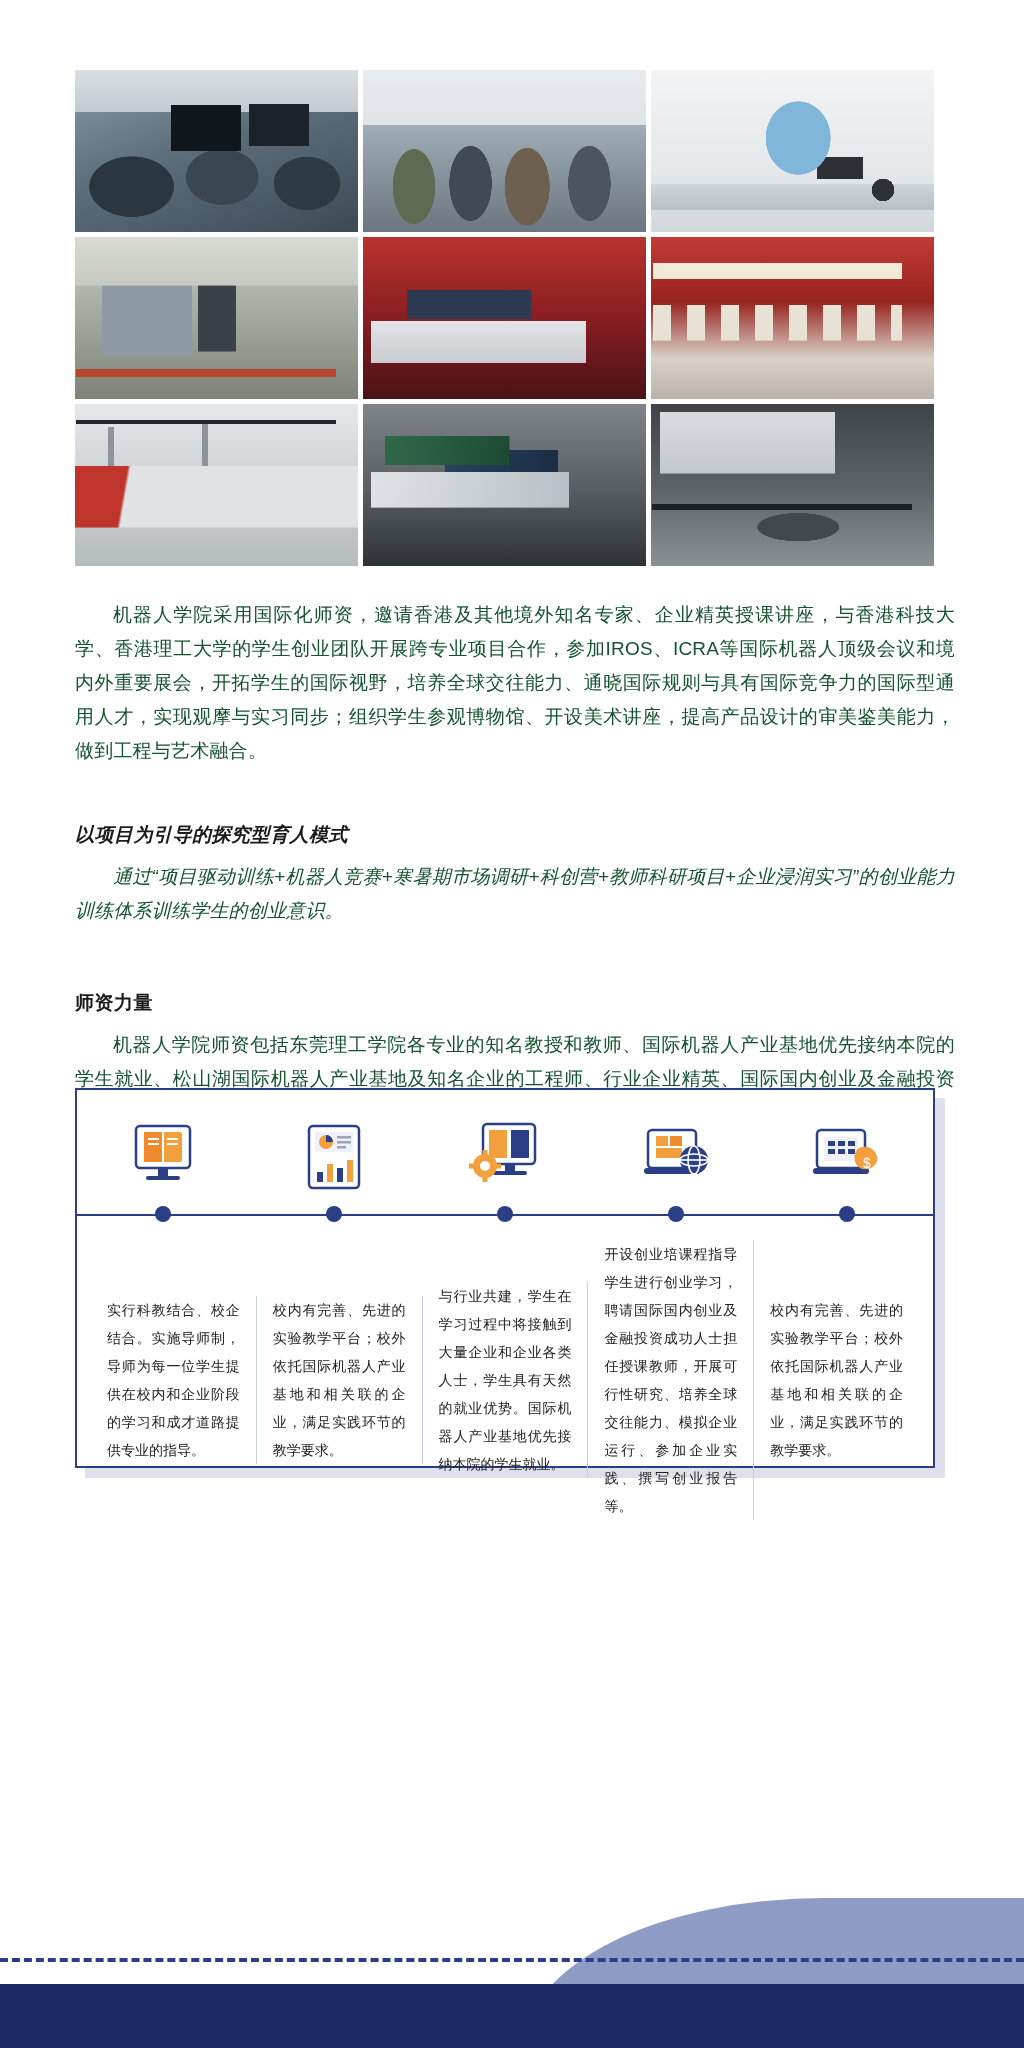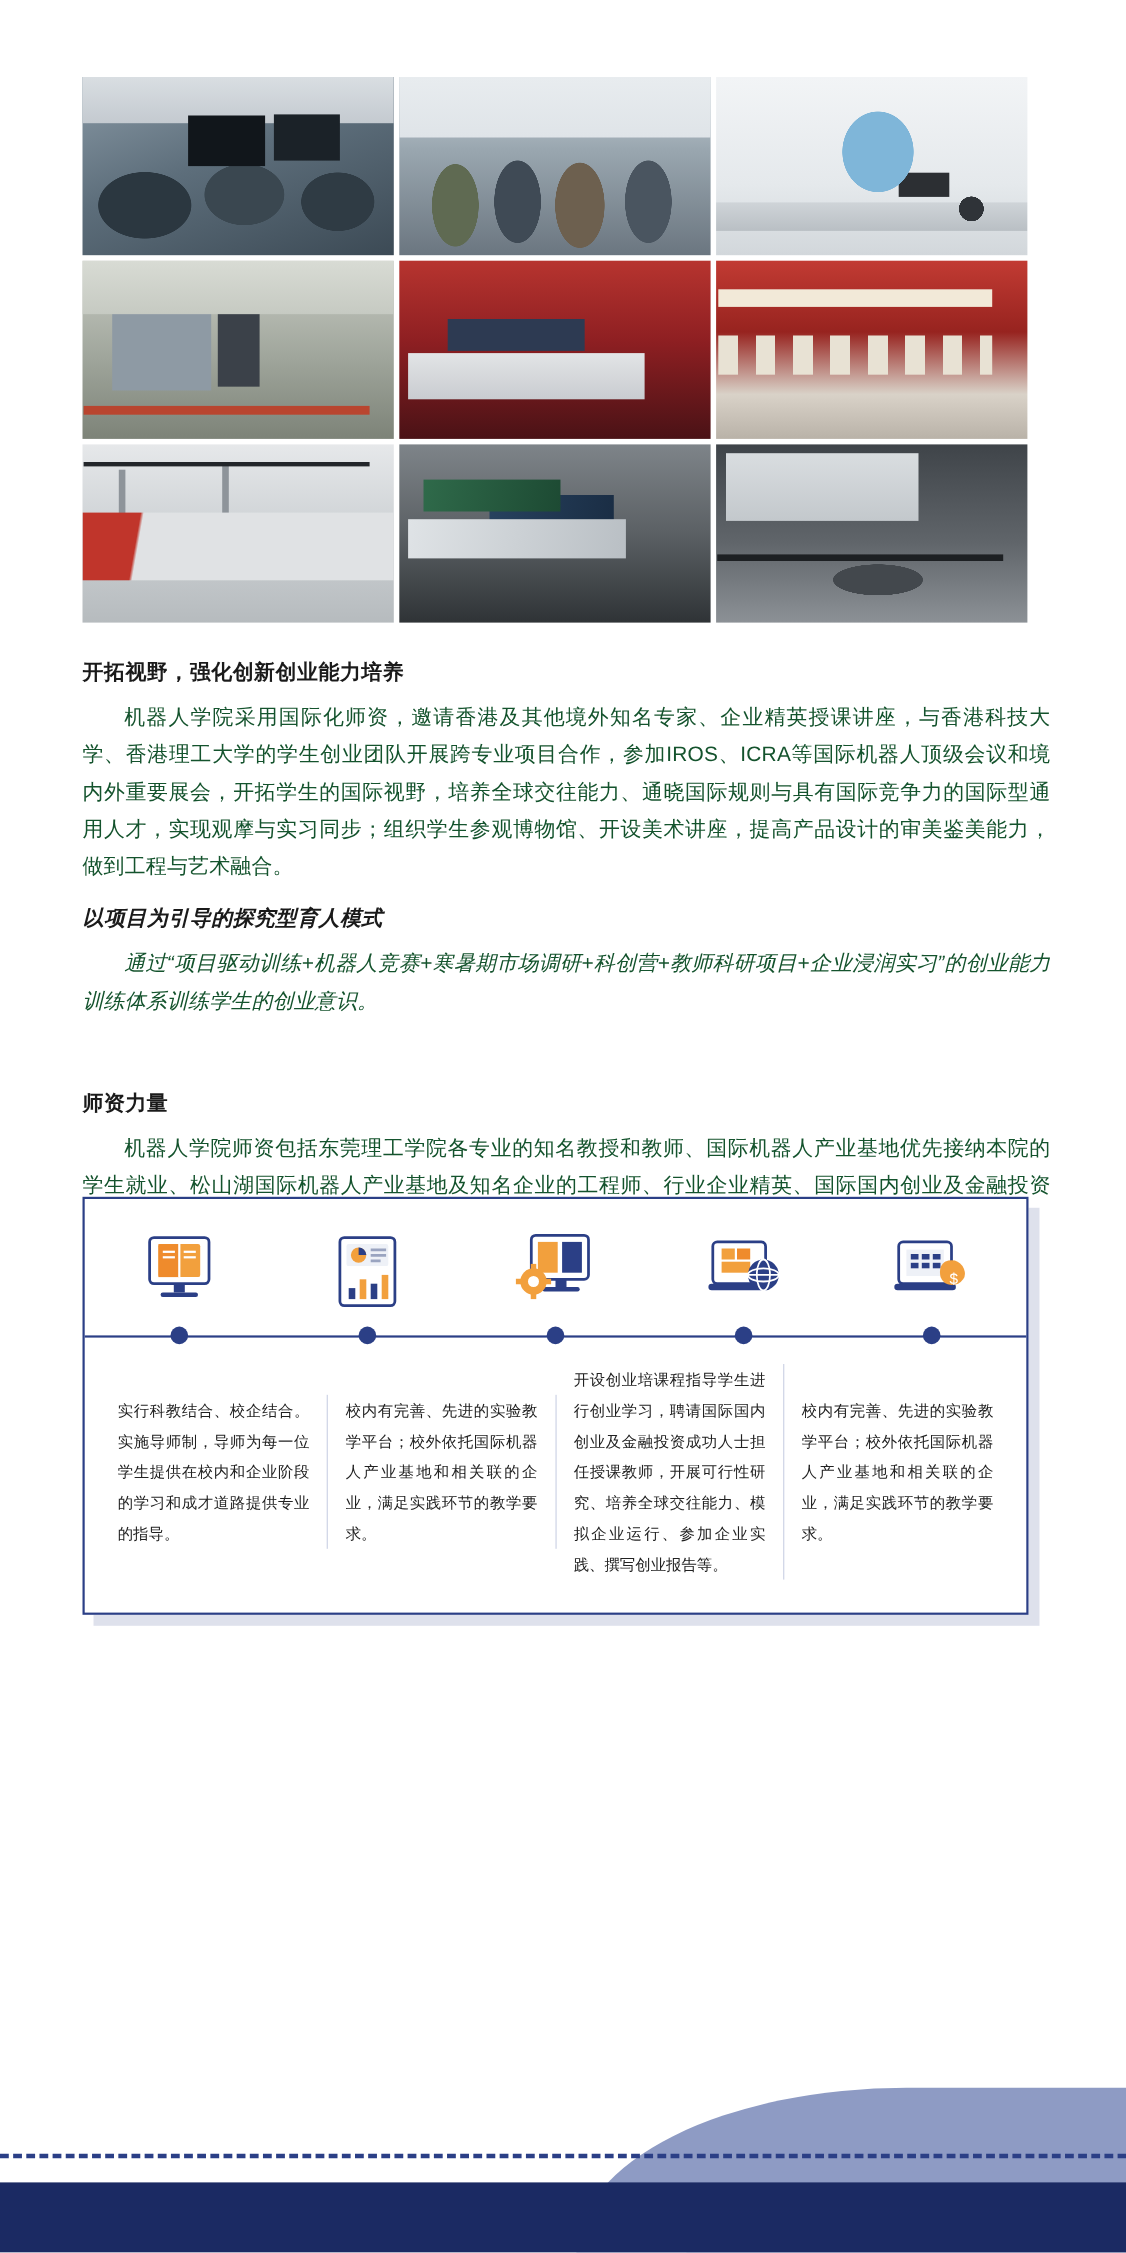--- a/index.html
+++ b/index.html
@@ -199,21 +199,20 @@
       </div>
     <div class="photo p8">
         <div class="layer l1"></div>
       </div>
     <div class="photo p9">
         <div class="layer l1"></div>
       </div>
   </div>
 
   <div class="body-text" id="sec1">
-    <h2 class="sec">开拓视野，强化创新创业能力培养</h2>
     <p class="par">机器人学院采用国际化师资，邀请香港及其他境外知名专家、企业精英授课讲座，与香港科技大学、香港理工大学的学生创业团队开展跨专业项目合作，参加IROS、ICRA等国际机器人顶级会议和境内外重要展会，开拓学生的国际视野，培养全球交往能力、通晓国际规则与具有国际竞争力的国际型通用人才，实现观摩与实习同步；组织学生参观博物馆、开设美术讲座，提高产品设计的审美鉴美能力，做到工程与艺术融合。</p>
   </div>
 
   <div class="body-text" id="sec2">
     <h2 class="sec">以项目为引导的探究型育人模式</h2>
     <p class="par">通过“项目驱动训练+机器人竞赛+寒暑期市场调研+科创营+教师科研项目+企业浸润实习”的创业能力训练体系训练学生的创业意识。</p>
   </div>
 
   <div class="body-text" id="sec3">
     <h2 class="sec">师资力量</h2>
@@ -328,20 +327,21 @@
           <span class="dot"></span>
         </div>
       <div class="dot-cell">
           <span class="dot"></span>
         </div>
     </div>
 
     <div class="cols">
       <div class="col">实行科教结合、校企结合。实施导师制，导师为每一位学生提供在校内和企业阶段的学习和成才道路提供专业的指导。</div>
       <div class="col">校内有完善、先进的实验教学平台；校外依托国际机器人产业基地和相关联的企业，满足实践环节的教学要求。</div>
+      <div class="col">与行业共建，学生在学习过程中将接触到大量企业和企业各类人士，学生具有天然的就业优势。国际机器人产业基地优先接纳本院的学生就业。</div>
       <div class="col">开设创业培课程指导学生进行创业学习，聘请国际国内创业及金融投资成功人士担任授课教师，开展可行性研究、培养全球交往能力、模拟企业运行、参加企业实践、撰写创业报告等。</div>
       <div class="col">校内有完善、先进的实验教学平台；校外依托国际机器人产业基地和相关联的企业，满足实践环节的教学要求。</div>
     </div>
   </div>
 
   <div class="footer-wave">
     <div class="bar-arc2"></div>
     <div class="bar-arc"></div>
     <div class="bar-dark"></div>
   </div>

